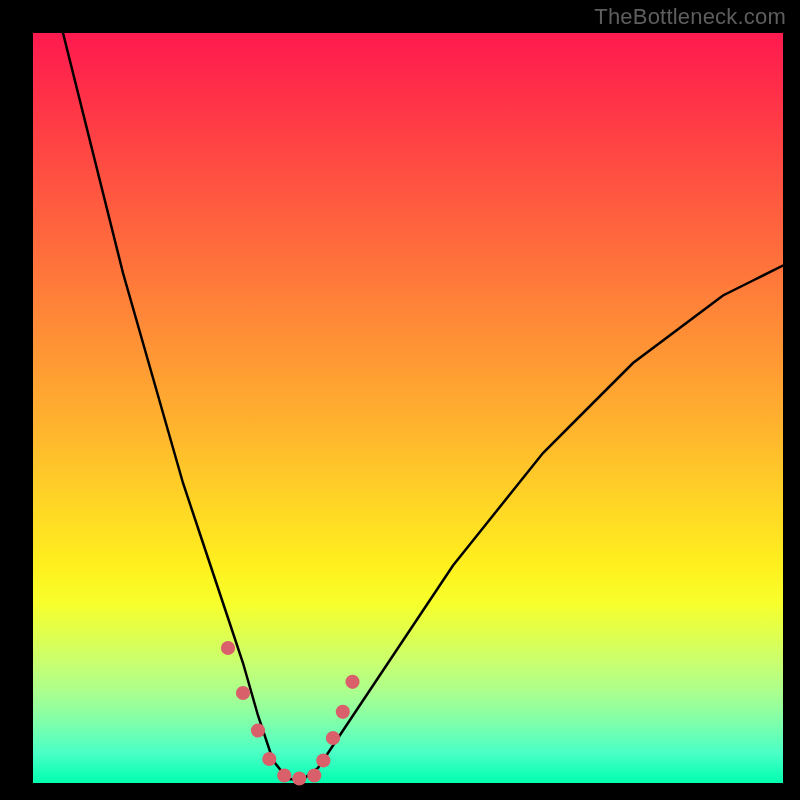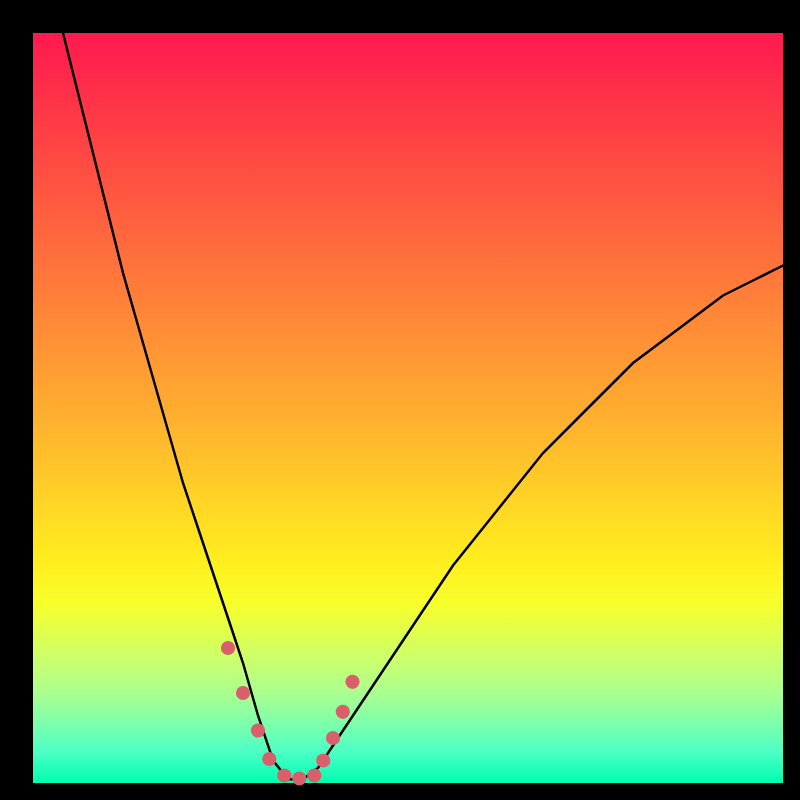--- a/index.html
+++ b/index.html
@@ -84,13 +84,14 @@
           <circle cx="281.3" cy="742.5" r="7.1" fill="#d9606a"></circle>
           <circle cx="290.3" cy="727.5" r="7.1" fill="#d9606a"></circle>
           <circle cx="300.0" cy="705.0" r="7.1" fill="#d9606a"></circle>
           <circle cx="309.8" cy="678.8" r="7.1" fill="#d9606a"></circle>
           <circle cx="319.5" cy="648.8" r="7.1" fill="#d9606a"></circle>
         </g>
     </svg>
 
   </div>
 
+  <div class="watermark">TheBottleneck.com</div>
 </div>
 
 </body></html>

